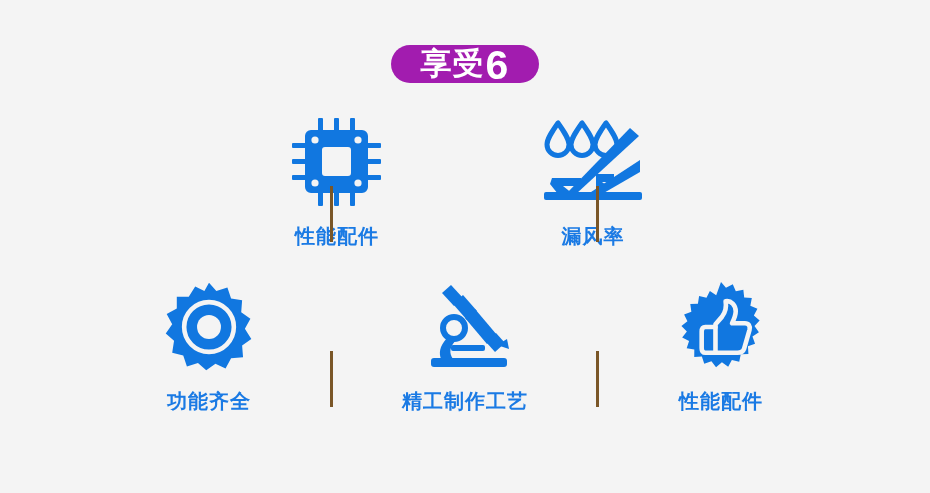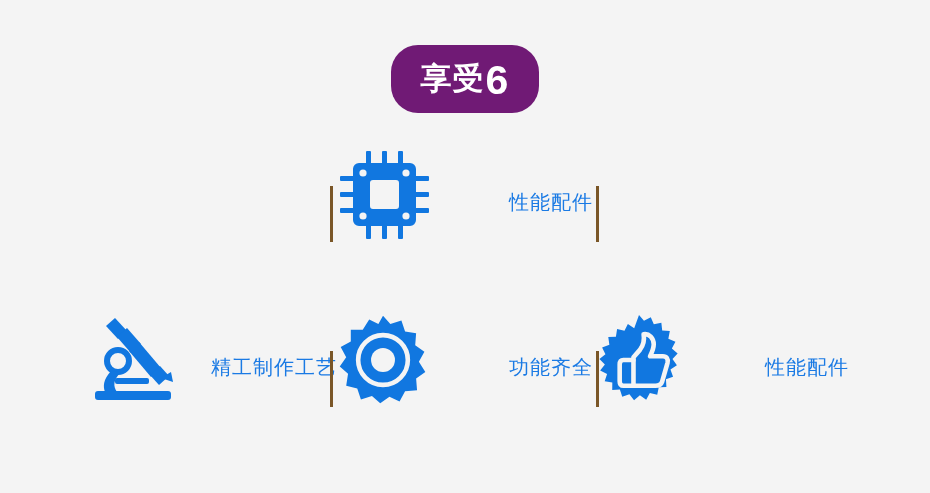--- a/index.html
+++ b/index.html
@@ -25,23 +25,23 @@
   
   .header-wrap {
     position: absolute;
     left: 0;
     top: 45px;
     width: 930px;
     display: flex;
     justify-content: center;
   }
   .badge {
-    background: #701a75;
+    background: #a21caf;
     border-radius: 27px;
-    height: 68px;
+    height: 38px;
     padding: 0 30px;
     display: flex;
     align-items: center;
     box-sizing: border-box;
     white-space: nowrap;
   }
   .badge-text {
     color: #ffffff;
     font-size: 31px;
     font-weight: bold;
@@ -72,24 +72,25 @@
     position: relative;
     height: 165px;
     display: flex;
     align-items: flex-start;
     justify-content: center;
   }
   .cell {
     width: 256px;
     height: 165px;
     display: flex;
-    flex-direction: row;
+    flex-direction: column;
     align-items: center;
-    justify-content: space-between;
-    position: relative;
+    justify-content: flex-start;
+    position: relative;
+    font-weight: bold;
   }
   .icon-box {
     height: 100px;
     display: flex;
     align-items: center;
     justify-content: center;
   }
   .cell-label {
     margin-top: 14px;
     color: #1a7ae4;
@@ -158,68 +159,92 @@
               <circle cx="26" cy="26" r="3.6"></circle>
               <circle cx="69" cy="26" r="3.6"></circle>
               <circle cx="26" cy="69" r="3.6"></circle>
               <circle cx="69" cy="69" r="3.6"></circle>
             </g>
           </svg>
         </div>
         <div class="cell-label">性能配件</div>
       </div>
 
+      <div class="cell">
+        <div class="icon-box">
+          <svg width="106" height="92" viewBox="0 0 106 92" aria-hidden="true">
+            <g fill="none" stroke="#1177e0" stroke-width="5" stroke-linecap="round" stroke-linejoin="round">
+              <path d="M18,7 C11,17 7,23 7,28.5 A11,11 0 0 0 29,28.5 C29,23 25,17 18,7 Z"></path>
+              <path d="M42,7 C35,17 31,23 31,28.5 A11,11 0 0 0 53,28.5 C53,23 49,17 42,7 Z"></path>
+              <path d="M66,7 C59,17 55,23 55,28.5 A11,11 0 0 0 77,28.5 C77,23 73,17 66,7 Z"></path>
+            </g>
+            <g fill="#1177e0">
+
+              <rect x="4" y="76" width="98" height="8" rx="2"></rect>
+
+              <path d="M12,62 L41,62 L41,70 L23,70 L33,78 L18,78 L10,68 Z"></path>
+
+              <path d="M90,12 L99,20 L36,78 L26,78 Z"></path>
+
+              <path d="M100,44 L100,56 L62,78 L48,78 Z"></path>
+
+              <path d="M56,58 L74,58 L74,66 L62,66 L70,72 L56,72 Z"></path>
+            </g>
+          </svg>
+        </div>
+        <div class="cell-label">漏风率</div>
+      </div>
 
 
       <div class="divider d1"></div>
       <div class="divider d2"></div>
     </div>
 
     <div class="row">
 
       <div class="cell">
         <div class="icon-box">
-          <svg width="96" height="92" viewBox="0 0 96 92" aria-hidden="true">
-            <g fill="#1177e0">
-
-              <path d="M25,12 L34,4 L46,17 L37,25 Z"></path>
-
-              <path d="M36,23 L46,14 L60,30 L50,39 Z"></path>
-
-              <path d="M48,37 L58,28 L80,54 L70,63 Z"></path>
-
-              <path d="M69,61 L79,52 L88,62 L78,71 Z"></path>
-
-              <path d="M80,64 L90,58 L92,68 Z"></path>
-
-              <circle cx="37" cy="47" r="11" fill="none" stroke="#1177e0" stroke-width="6"></circle>
-
-              <path d="M30,57 C22,66 22,72 24,78 L36,78 C32,72 32,66 40,58 Z"></path>
-
-              <rect x="34" y="64" width="34" height="6" rx="2"></rect>
-
-              <rect x="14" y="77" width="76" height="9" rx="3"></rect>
-            </g>
-          </svg>
-        </div>
-        <div class="cell-label">精工制作工艺</div>
-      </div>
-
-      <div class="cell">
-        <div class="icon-box">
           <svg width="92" height="92" viewBox="0 0 100 100" aria-hidden="true">
             <g fill="#1177e0">
               <path d="M50,2
                        L58,11 L70,7 L74,19 L86,21 L85,34 L95,41 L89,52 L96,63 L86,70 L87,83 L74,84 L68,95 L57,90 L47,97 L38,89 L26,93 L22,81 L10,78 L12,65 L3,57 L10,47 L4,36 L15,30 L15,17 L28,17 L35,6 L45,11 Z"></path>
             </g>
             <circle cx="50" cy="50" r="27" fill="none" stroke="#f4f4f4" stroke-width="5"></circle>
             <circle cx="50" cy="50" r="13" fill="#f4f4f4"></circle>
           </svg>
         </div>
         <div class="cell-label">功能齐全</div>
+      </div>
+
+      <div class="cell">
+        <div class="icon-box">
+          <svg width="96" height="92" viewBox="0 0 96 92" aria-hidden="true">
+            <g fill="#1177e0">
+
+              <path d="M25,12 L34,4 L46,17 L37,25 Z"></path>
+
+              <path d="M36,23 L46,14 L60,30 L50,39 Z"></path>
+
+              <path d="M48,37 L58,28 L80,54 L70,63 Z"></path>
+
+              <path d="M69,61 L79,52 L88,62 L78,71 Z"></path>
+
+              <path d="M80,64 L90,58 L92,68 Z"></path>
+
+              <circle cx="37" cy="47" r="11" fill="none" stroke="#1177e0" stroke-width="6"></circle>
+
+              <path d="M30,57 C22,66 22,72 24,78 L36,78 C32,72 32,66 40,58 Z"></path>
+
+              <rect x="34" y="64" width="34" height="6" rx="2"></rect>
+
+              <rect x="14" y="77" width="76" height="9" rx="3"></rect>
+            </g>
+          </svg>
+        </div>
+        <div class="cell-label">精工制作工艺</div>
       </div>
 
       <div class="cell">
         <div class="icon-box">
           <svg width="92" height="92" viewBox="0 0 100 100" aria-hidden="true">
             <g fill="#1177e0">
               <path d="M50,1 L55.4,7.3 L62.8,3.4 L66.1,11.1 L74.3,9.5 L75.2,17.8 L83.5,18.6 L81.9,26.8 L89.6,30.1 L85.7,37.5 L92,42.9 L86.4,49 L91.2,55.8 L84.2,60.4 L87,68.3 L79.3,71 L79.8,79.4 L71.5,79.7 L69.8,87.9 L61.8,85.8 L57.8,93.2 L51,88.4 L44.6,93.8 L39.6,87.1 L31.8,90 L29.2,82 L20.9,82.7 L21,74.4 L12.7,73.1 L15.3,65.2 L7.8,61.5 L12.9,54.9 L7,49 L13.5,43.8 L9.9,36.3 L17.8,33.3 L16.6,25 L24.9,24.7 L26.2,16.4 L34.2,18.3 L37.9,10.8 L44.8,15.4 Z"></path>
             </g>
             <g fill="none" stroke="#f4f4f4" stroke-width="5" stroke-linejoin="round" stroke-linecap="round">
               <path d="M44,78 L44,47 L51,39 C55,34 56,28 55,22 C61,21 66,26 66,33 C66,38 64,42 62,46 L76,46 C80,46 82,49 81,53 L75,74 C74,77 71,78 68,78 Z"></path>

